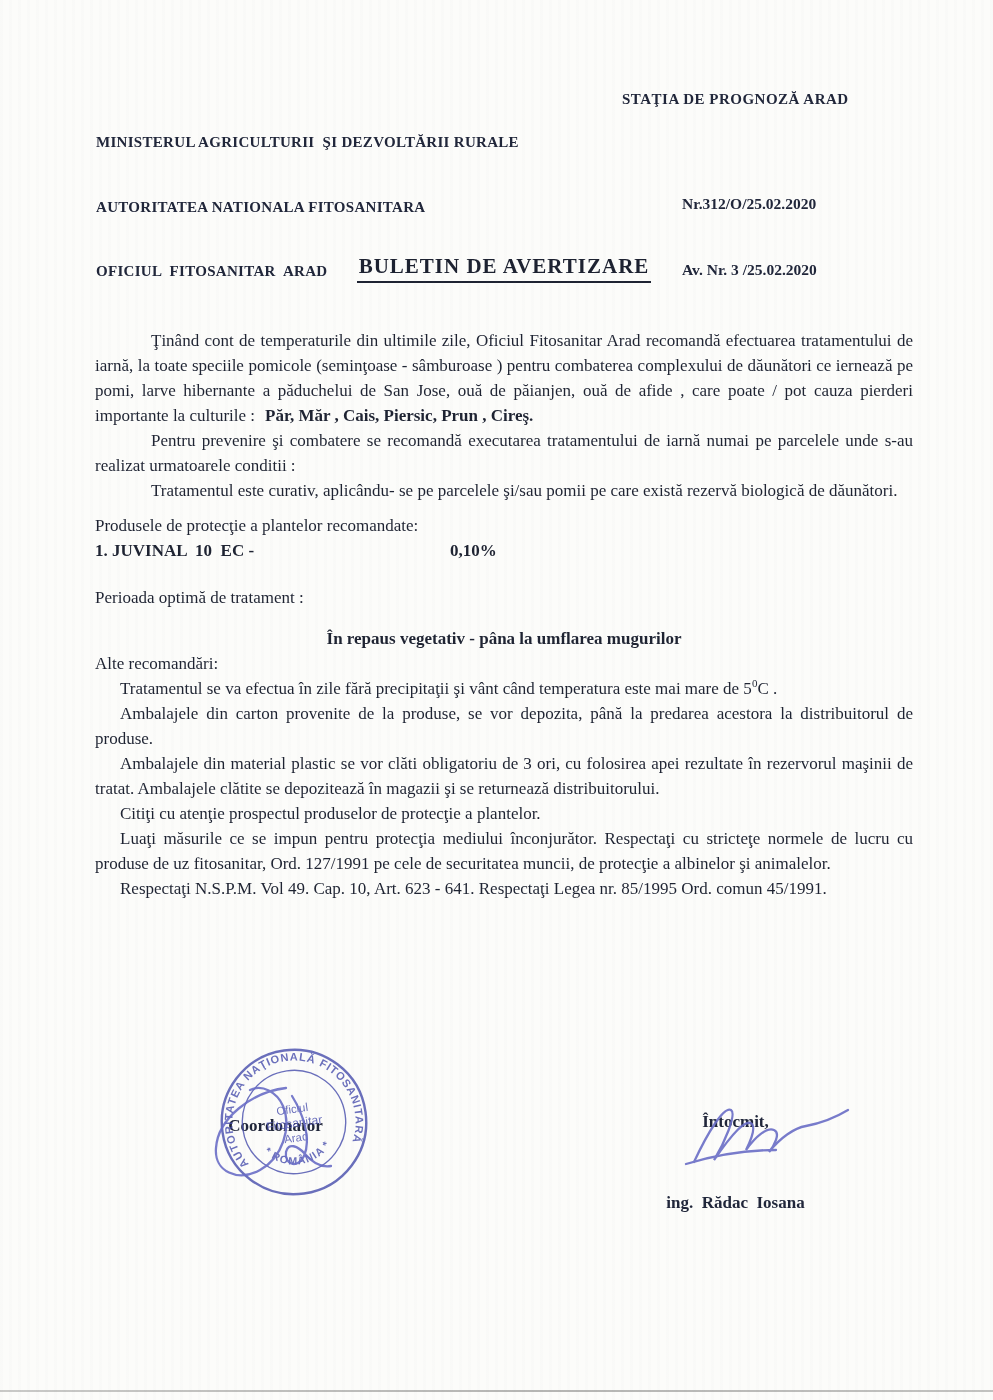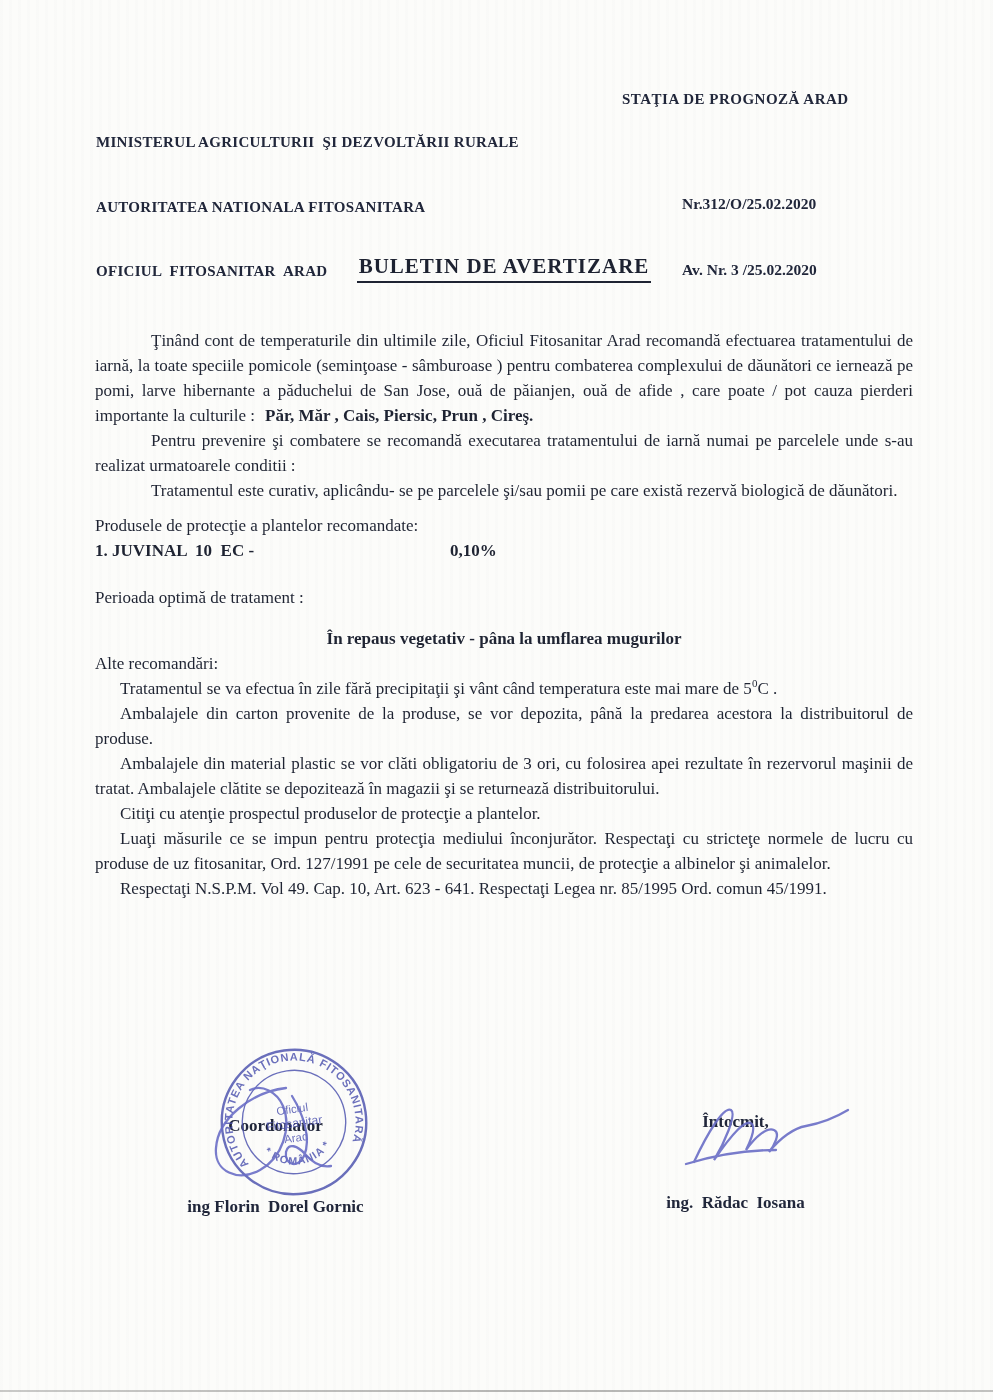--- a/index.html
+++ b/index.html
@@ -118,21 +118,20 @@
     <p class="indent-sm"><span>Tratamentul se va efectua în zile fără precipitaţii şi vânt când temperatura este mai mare de 5</span><sup class="deg">0</sup><span>C .</span></p>
     <p class="indent-sm">Ambalajele din carton provenite de la produse, se vor depozita, până la predarea acestora la distribuitorul de produse.</p>
     <p class="indent-sm">Ambalajele din material plastic  se vor clăti obligatoriu de 3 ori, cu folosirea apei rezultate în rezervorul maşinii de tratat. Ambalajele clătite se depozitează în magazii şi se returnează distribuitorului.</p>
     <p class="indent-sm">Citiţi cu atenţie prospectul produselor de protecţie a plantelor.</p>
     <p class="indent-sm">Luaţi măsurile ce se impun pentru protecţia mediului înconjurător. Respectaţi cu stricteţe normele de lucru cu  produse de uz fitosanitar, Ord. 127/1991 pe cele de securitatea muncii, de protecţie a albinelor şi animalelor.</p>
     <p class="indent-sm">Respectaţi N.S.P.M. Vol 49. Cap. 10, Art. 623 - 641. Respectaţi Legea nr. 85/1995 Ord. comun 45/1991.</p>
   </div>
 
   <div class="sig-left">
     <div>Coordonator</div>
-    <div>ing Florin  Dorel Gornic</div>
   </div>
   <div class="sig-right">
     <div>Întocmit,</div>
     <div>ing.  Rădac  Iosana</div>
   </div>
 
   <svg class="stamp" viewBox="0 0 200 200">
     <g fill="none" stroke="#4b51ae">
       <circle cx="100" cy="100" r="95" stroke-width="3.2"></circle>
       <circle cx="100" cy="100" r="68" stroke-width="1.8"></circle>

